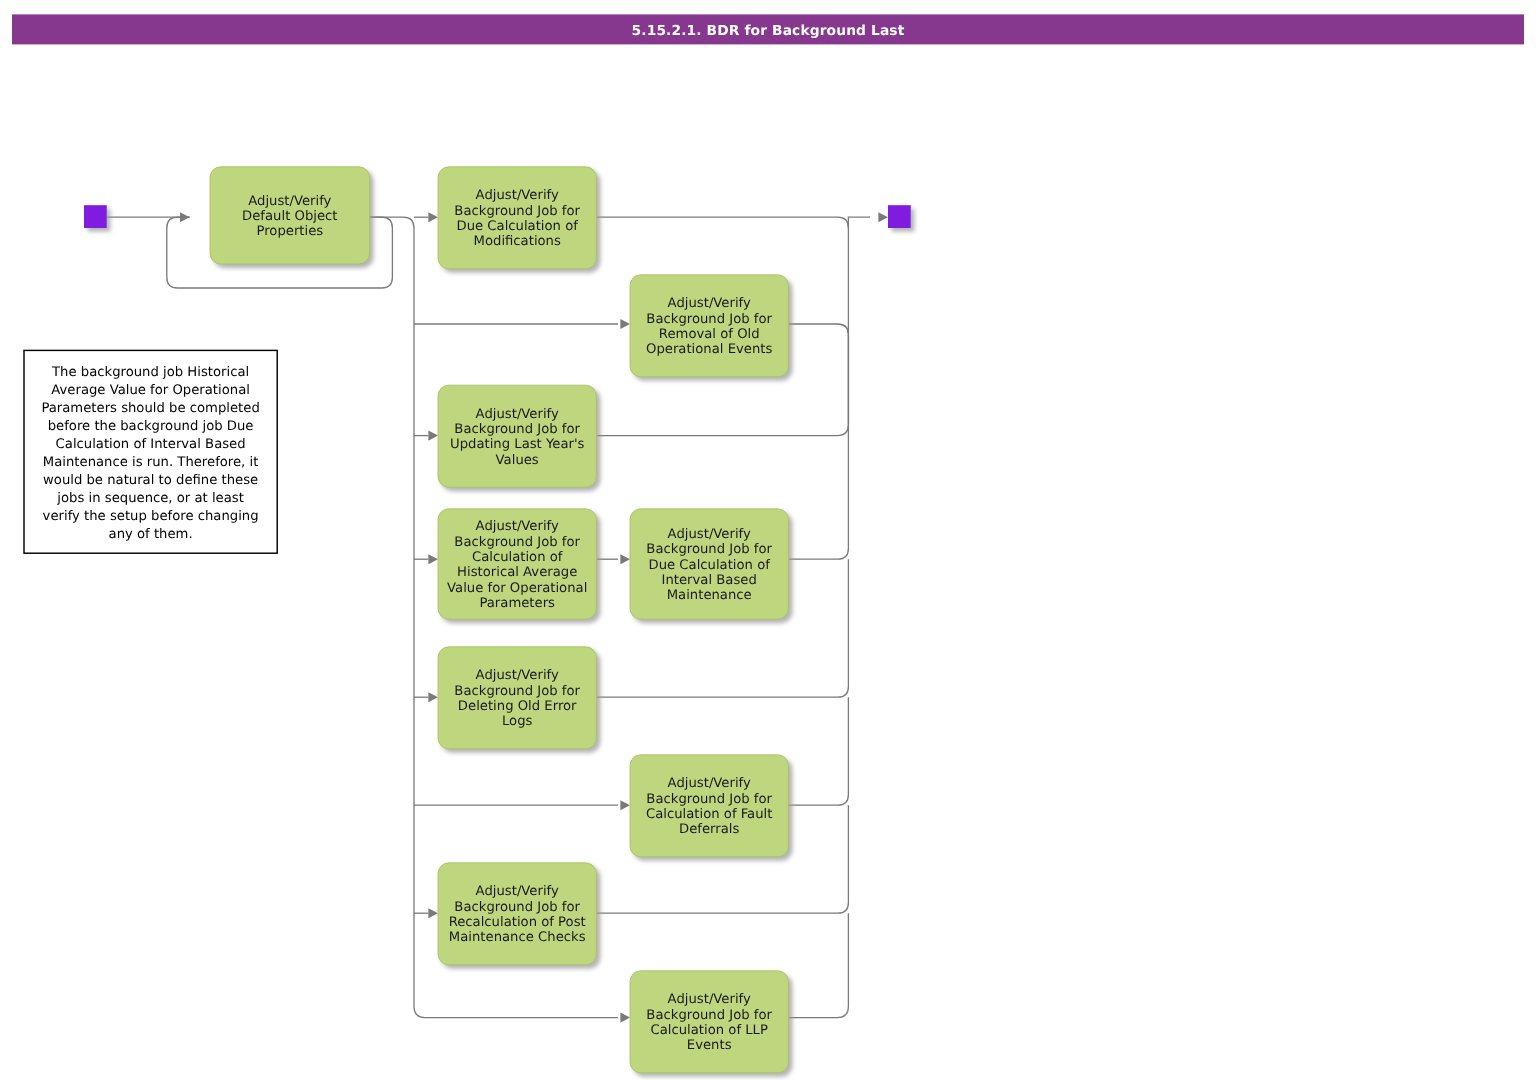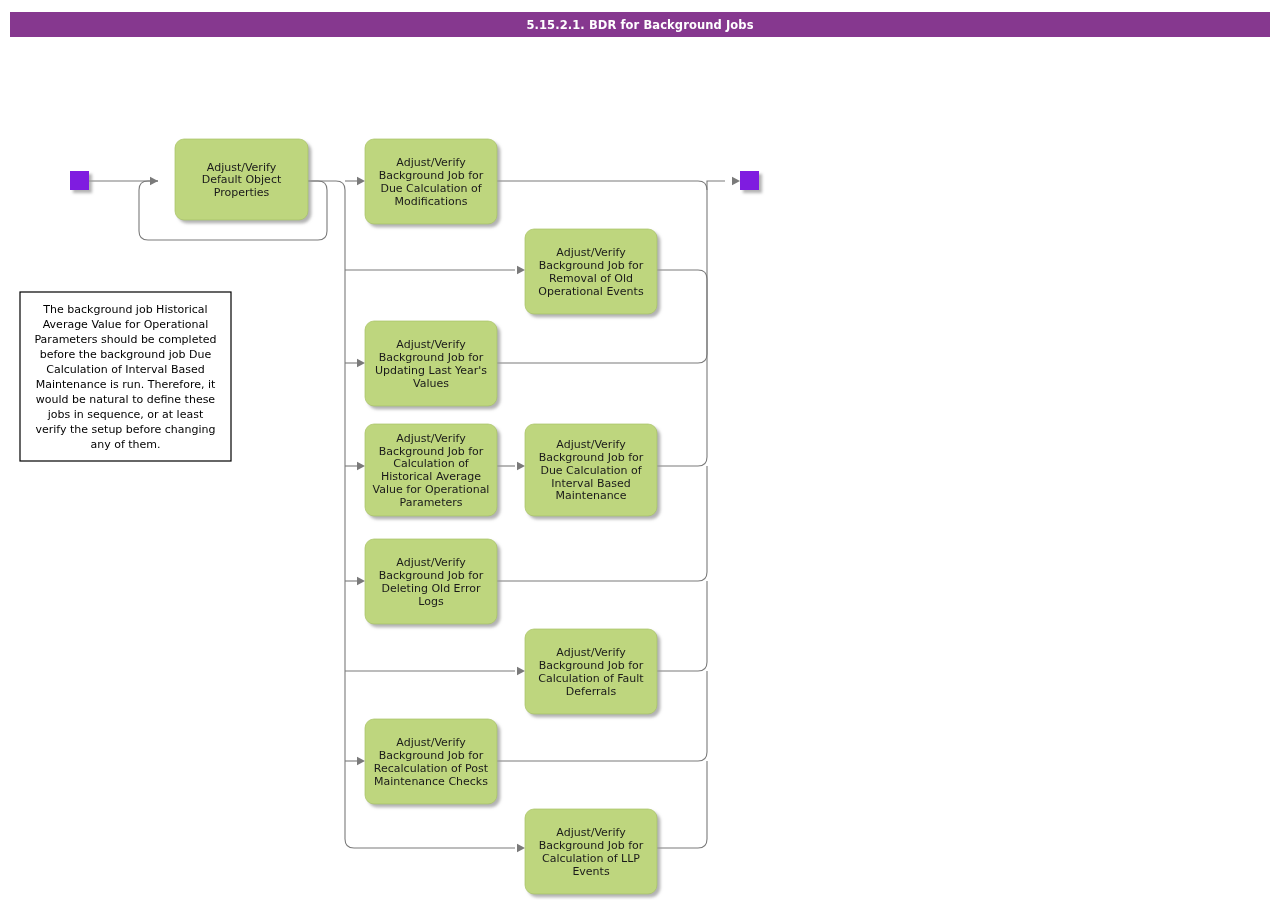--- a/index.html
+++ b/index.html
@@ -73,21 +73,21 @@
     fill: none;
     stroke: #7a7a7a;
     stroke-width: 1.1;
   }
 </style>
 </head>
 <body>
 
 <div id="page">
 
-  <div class="title-bar">5.15.2.1. BDR for Background Jobs</div>
+  <div class="title-bar">5.15.2.1. BDR for Background Last</div>
 
   <svg id="diagram" viewBox="0 0 1280 900">
     <defs>
       <filter id="dropshadow" x="-30%" y="-30%" width="180%" height="180%">
         <feDropShadow dx="3" dy="3" stdDeviation="1.6" flood-color="#999999" flood-opacity="0.75"></feDropShadow>
       </filter>
     </defs>
 
     <g id="edges-layer">
         <path d="M 89 181 L 158 181" class="edge" stroke="#7a7a7a"></path>

